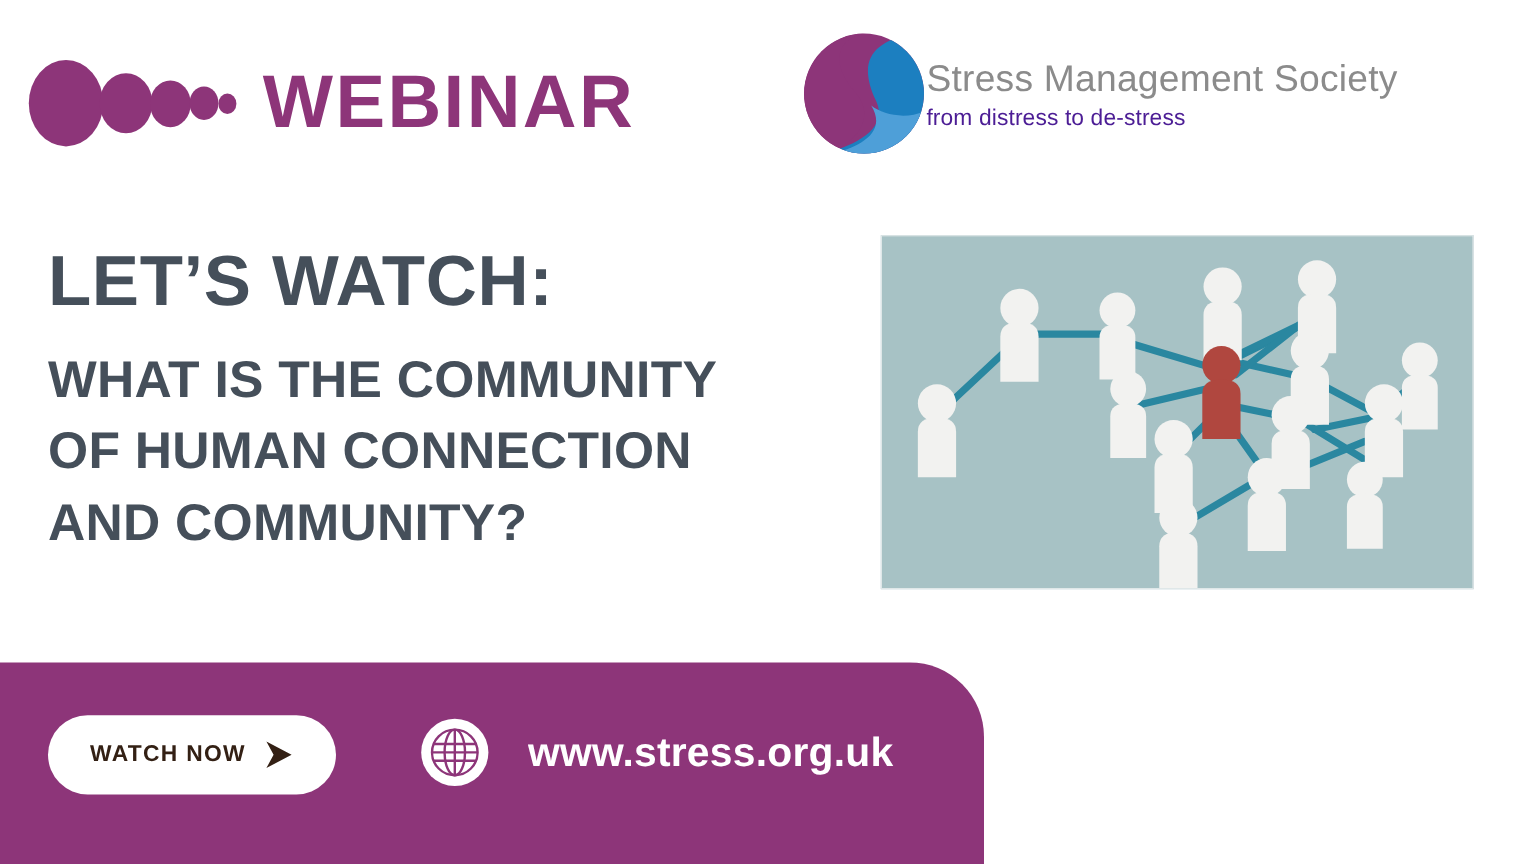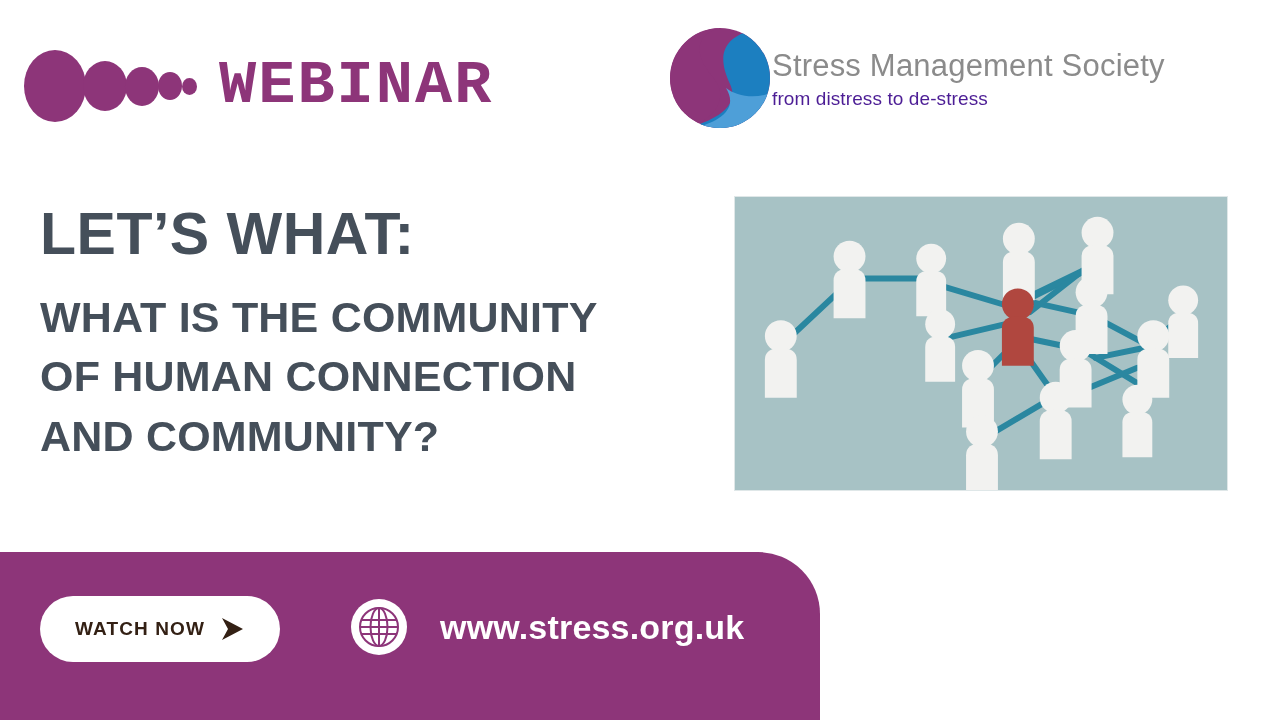--- a/index.html
+++ b/index.html
@@ -43,21 +43,21 @@
     background: #8d3579;
     display: block;
   }
   .dot.d1 { width: 62px; height: 72px; }
   .dot.d2 { width: 44px; height: 50px; margin-left: -4px; }
   .dot.d3 { width: 34px; height: 39px; margin-left: -3px; }
   .dot.d4 { width: 24px; height: 28px; margin-left: -2px; }
   .dot.d5 { width: 15px; height: 17px; margin-left: -1px; }
 
   .webinar-word {
-    font-family: Liberation Mono, monospace;
+    font-family: Liberation Sans, sans-serif;
     font-size: 62px;
     font-weight: bold;
     letter-spacing: 2px;
     color: #8d3579;
     line-height: 1;
     white-space: nowrap;
   }
 
   
   .sms-logo {
@@ -219,21 +219,21 @@
       </g>
       <circle cx="52" cy="52" r="50" fill="none" stroke="#ffffff" stroke-width="0"></circle>
     </svg>
     <div class="sms-text">
       <div class="sms-title">Stress Management Society</div>
       <div class="sms-tag">from distress to de-stress</div>
     </div>
   </div>
 
   <div class="headline">
-    <div class="h-big">LET’S WHAT:</div>
+    <div class="h-big">LET’S WATCH:</div>
     <div class="h-sub">WHAT IS THE COMMUNITY</div>
     <div class="h-sub">OF HUMAN CONNECTION</div>
     <div class="h-sub">AND COMMUNITY?</div>
   </div>
 
   <div class="photo">
     <svg viewBox="0 0 494 295" preserveAspectRatio="none">
       <rect x="0" y="0" width="494" height="295" fill="#A7C2C5"></rect>
 
       <g stroke="#2A87A0" stroke-width="6" stroke-linecap="round" fill="none">

